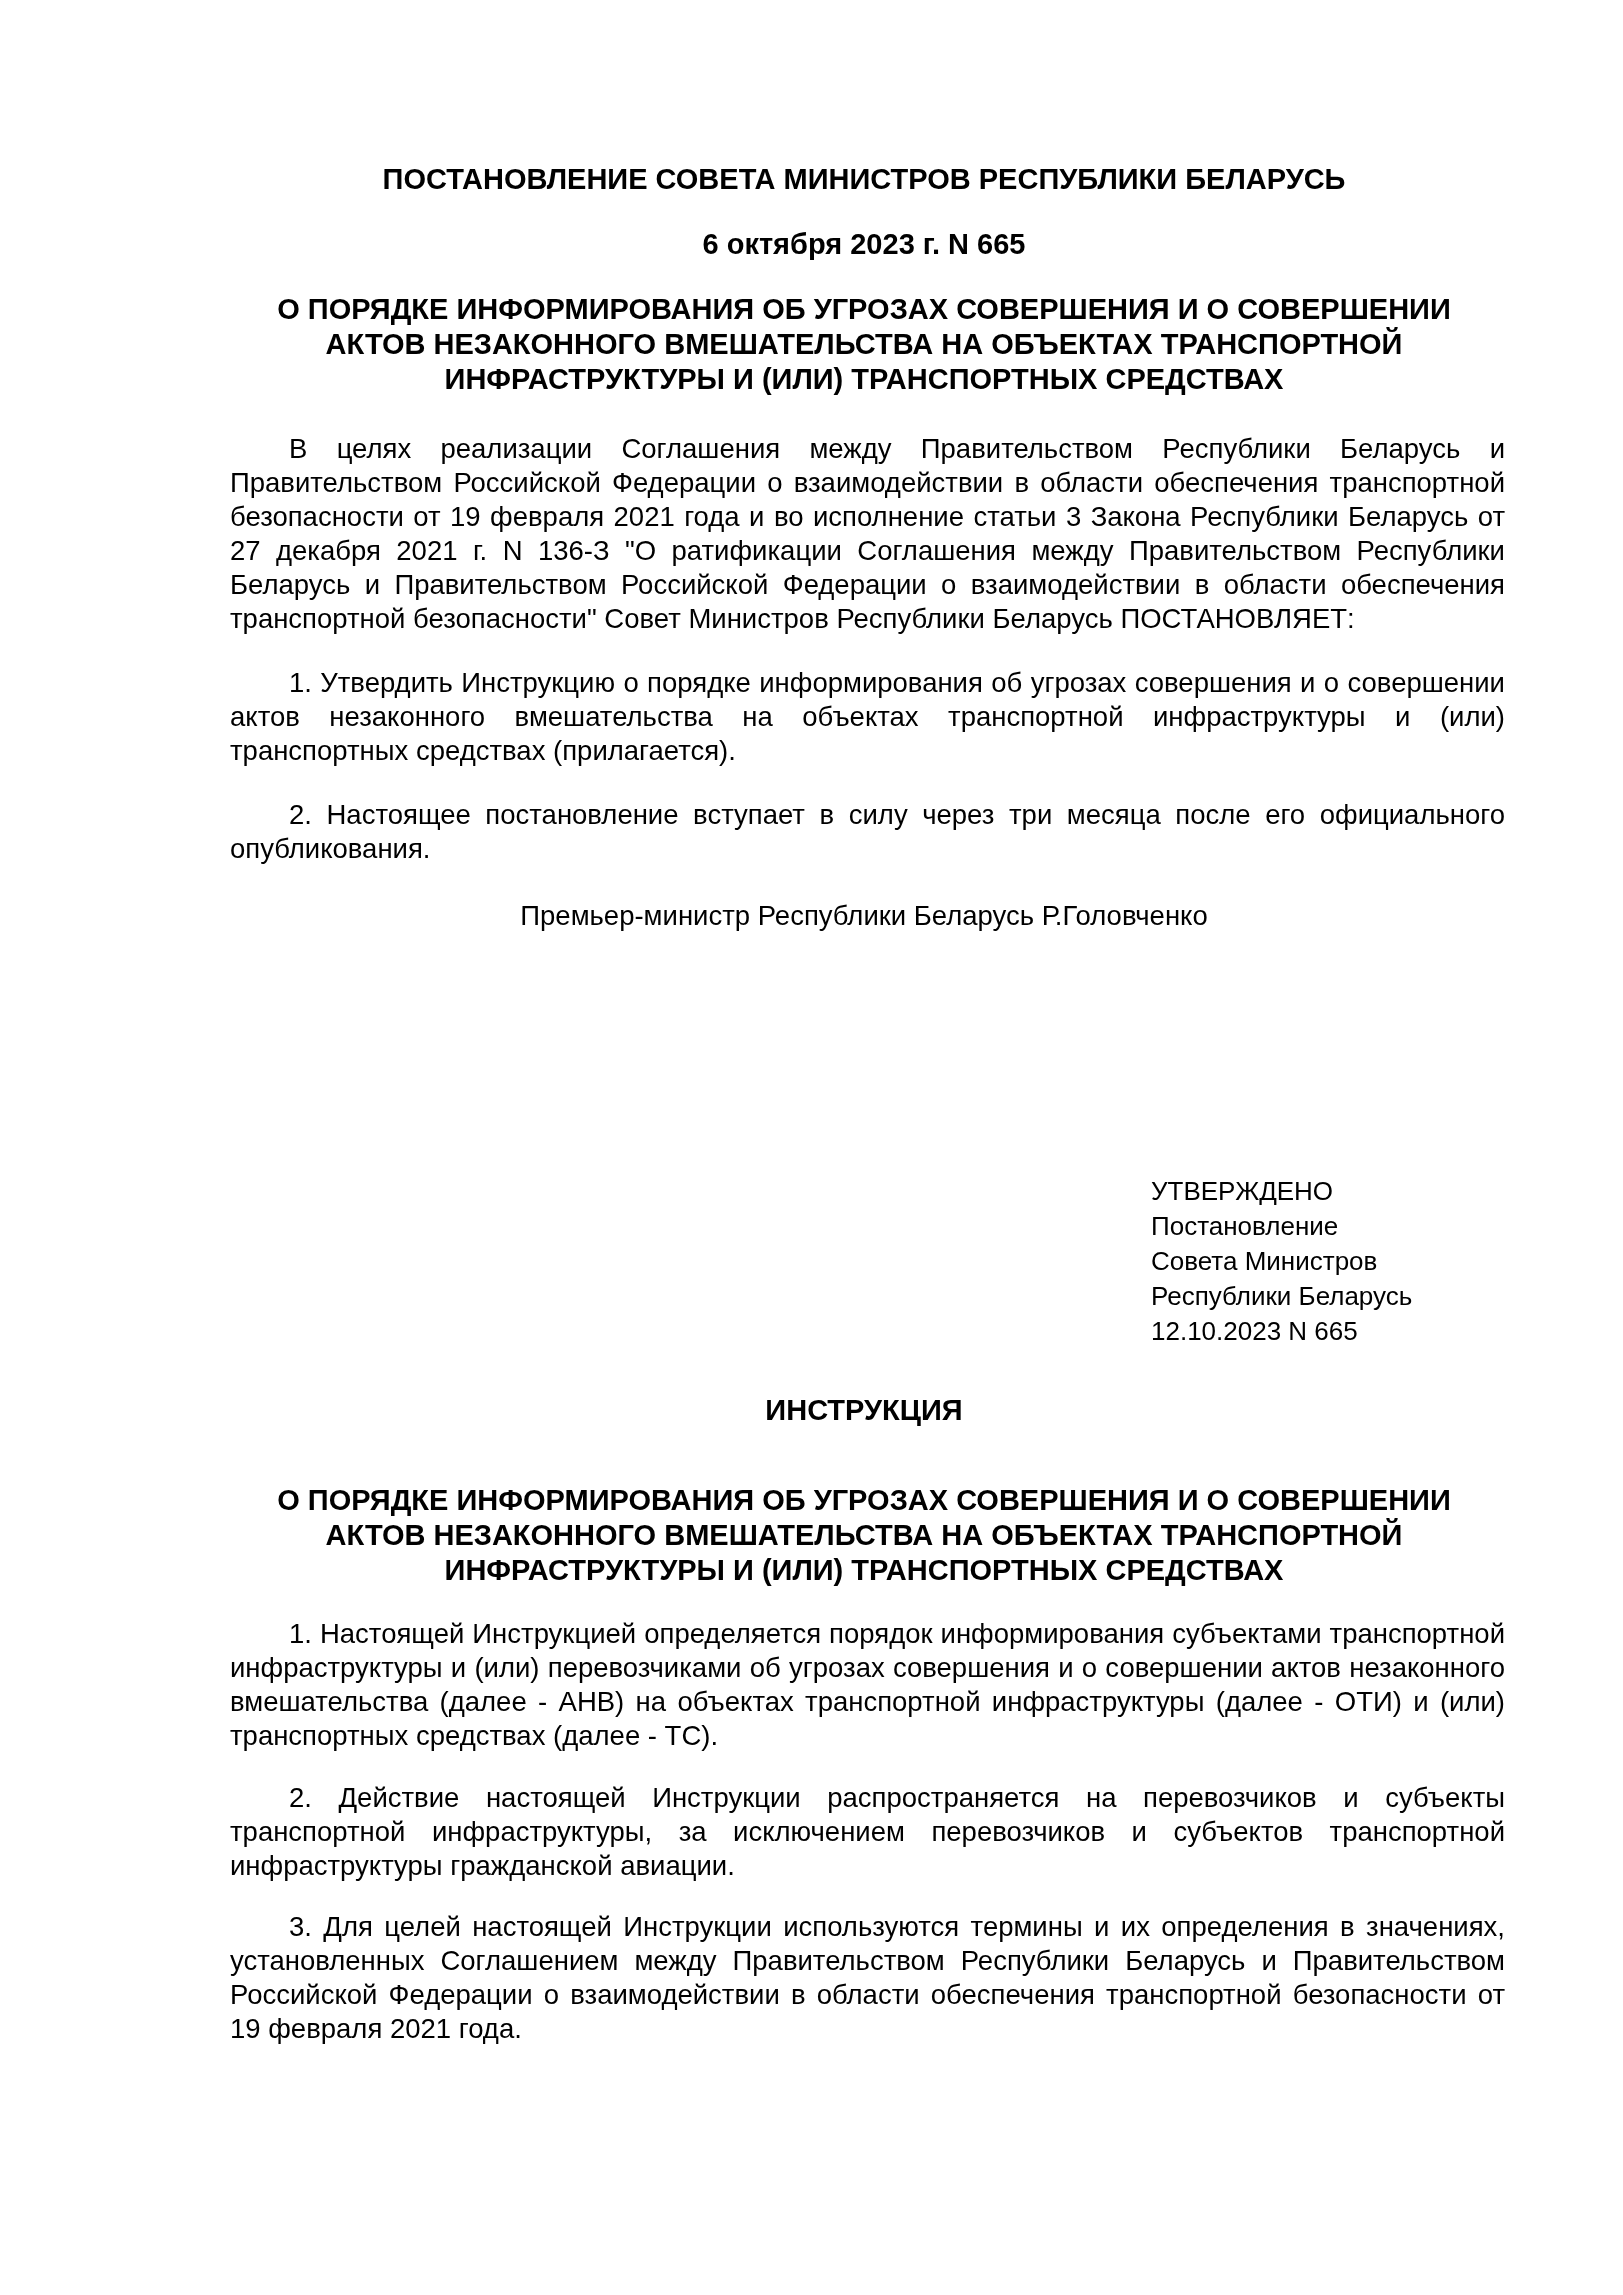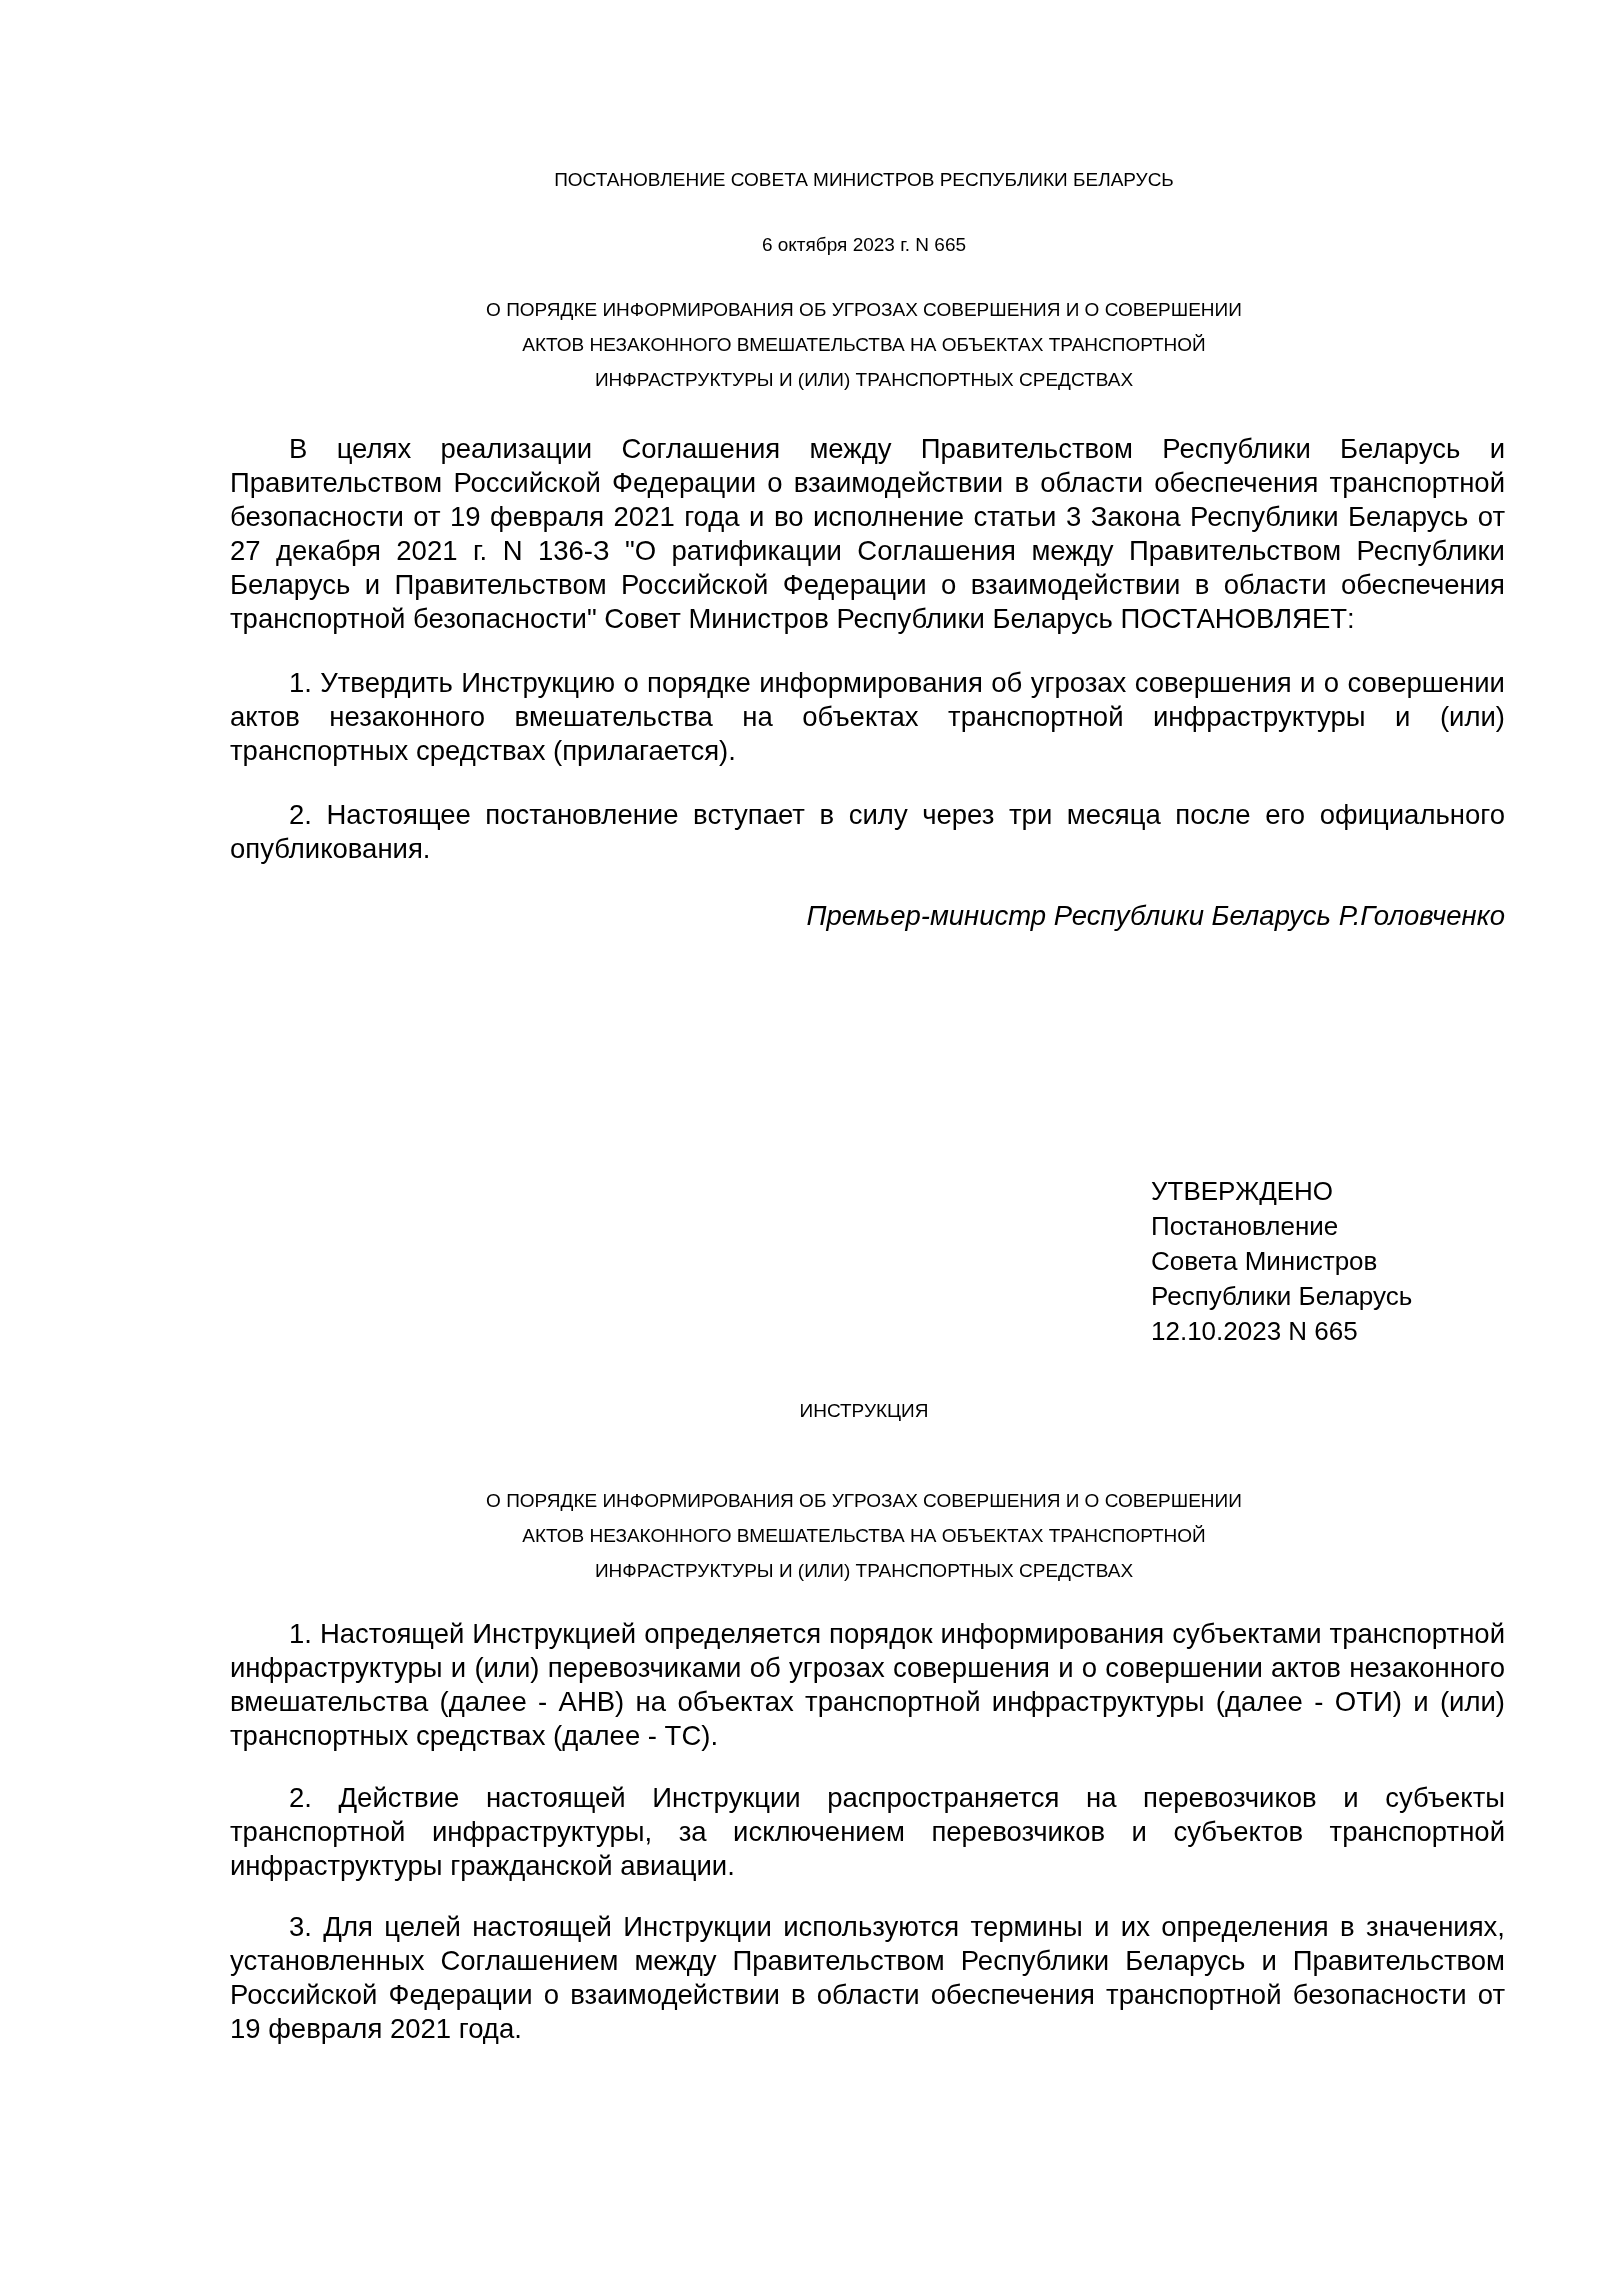--- a/index.html
+++ b/index.html
@@ -16,38 +16,37 @@
     color: #000000;
     box-sizing: border-box;
     padding: 162px 118px 0 223px;
     overflow: hidden;
     font-family: "Liberation Sans", sans-serif;
     font-size: 27.5px;
     line-height: 34px;
   }
   .heading {
     text-align: center;
-    font-weight: normal;
-    font-size: 19px;
+    font-weight: bold;
+    font-size: 29px;
     line-height: 35px;
   }
   .doc-date    { margin-top: 29.5px; }
   .doc-heading { margin-top: 30px; }
   .para {
     text-align: justify;
     text-indent: 59px;
     margin-left: 7px;
   }
   .para-preamble { margin-top: 35px; }
   .para-gap      { margin-top: 30px; }
   .signature {
     margin-top: 33px;
-    text-align: right;
+    text-align: center;
     text-indent: 0;
-    font-style: italic;
   }
   .stamp {
     margin-top: 241px;
     padding-left: 928px;
     font-family: Liberation Sans, sans-serif;
     font-size: 26px;
     line-height: 35px;
     white-space: nowrap;
   }
   .instr-title   { margin-top: 44px; }

